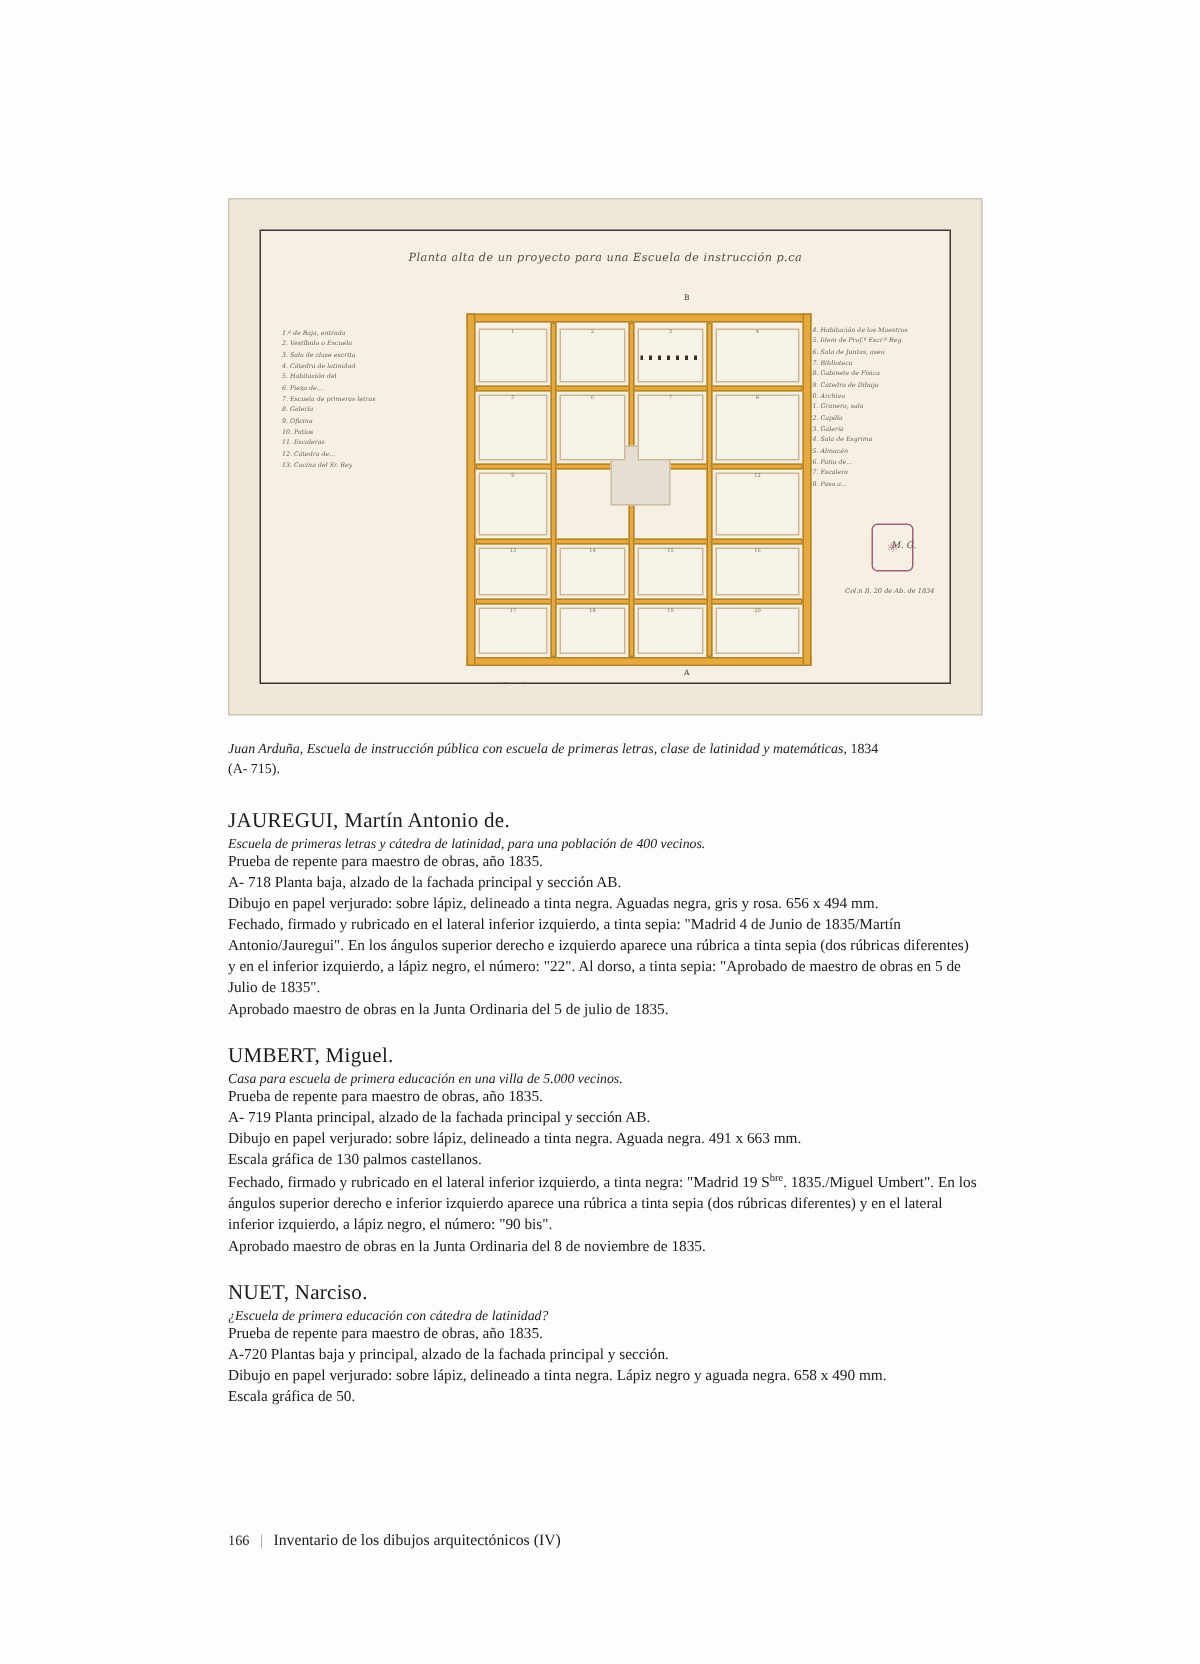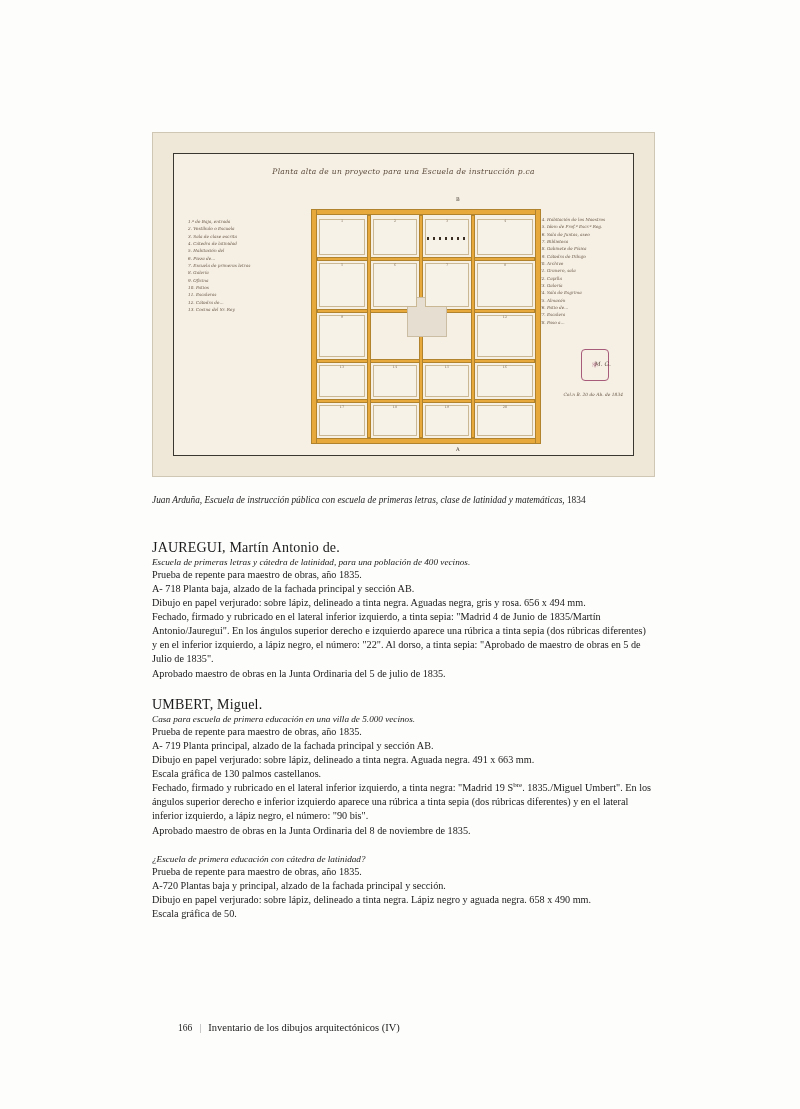--- a/index.html
+++ b/index.html
@@ -197,21 +197,21 @@
     position: absolute;
     left: 152px;
     bottom: 76px;
     width: 500px;
     font-size: 10px;
     color: #1c1c1c;
     display: flex;
     align-items: baseline;
     gap: 7px;
   }
-  .footer .pno { font-size: 9.5px; margin-left: 26px; }
+  .footer .pno { font-size: 9.5px; }
   .footer .bar { color: #999; }
   .footer .ftitle { font-size: 10.5px; margin-top: 24px; }
 </style>
 </head>
 <body>
 
 <div class="page">
 
   <div class="plate-wrap">
     <div class="plate-inner">
@@ -300,20 +300,21 @@
       <div class="stamp">⚛</div>
       <div class="stamp-note">Col.n B. 20 de Ab. de 1834</div>
     </div>
   </div>
 
   <div class="caption">
     <div>
       <span class="it">Juan Arduña, Escuela de instrucción pública con escuela de primeras letras, clase de latinidad y matemáticas,</span>
       <span>1834</span>
     </div>
+    <div>(A- 715).</div>
   </div>
 
   <div class="entries">
       <div class="entry">
         <div class="entry-name">JAUREGUI, Martín Antonio de.</div>
         <div class="entry-sub">Escuela de primeras letras y cátedra de latinidad, para una población de 400 vecinos.</div>
         <div class="entry-line">Prueba de repente para maestro de obras, año 1835.</div>
         <div class="entry-line indent">A- 718 Planta baja, alzado de la fachada principal y sección AB.</div>
         <div class="entry-line indent">Dibujo en papel verjurado: sobre lápiz, delineado a tinta negra. Aguadas negra, gris y rosa. 656 x 494 mm.</div>
         <div class="entry-line indent">Fechado, firmado y rubricado en el lateral inferior izquierdo, a tinta sepia: "Madrid 4 de Junio de 1835/Martín Antonio/Jauregui". En los ángulos superior derecho e izquierdo aparece una rúbrica a tinta sepia (dos rúbricas diferentes) y en el inferior izquierdo, a lápiz negro, el número: "22". Al dorso, a tinta sepia: "Aprobado de maestro de obras en 5 de Julio de 1835".</div>
@@ -323,20 +324,21 @@
         <div class="entry-name">UMBERT, Miguel.</div>
         <div class="entry-sub">Casa para escuela de primera educación en una villa de 5.000 vecinos.</div>
         <div class="entry-line">Prueba de repente para maestro de obras, año 1835.</div>
         <div class="entry-line indent">A- 719 Planta principal, alzado de la fachada principal y sección AB.</div>
         <div class="entry-line indent">Dibujo en papel verjurado: sobre lápiz, delineado a tinta negra. Aguada negra. 491 x 663 mm.</div>
         <div class="entry-line indent">Escala gráfica de 130 palmos castellanos.</div>
         <div class="entry-line indent">Fechado, firmado y rubricado en el lateral inferior izquierdo, a tinta negra: "Madrid 19 S<span class="sup">bre</span>. 1835./Miguel Umbert". En los ángulos superior derecho e inferior izquierdo aparece una rúbrica a tinta sepia (dos rúbricas diferentes) y en el lateral inferior izquierdo, a lápiz negro, el número: "90 bis".</div>
         <div class="entry-line">Aprobado maestro de obras en la Junta Ordinaria del 8 de noviembre de 1835.</div>
       </div>
       <div class="entry">
+        <div class="entry-name">NUET, Narciso.</div>
         <div class="entry-sub">¿Escuela de primera educación con cátedra de latinidad?</div>
         <div class="entry-line">Prueba de repente para maestro de obras, año 1835.</div>
         <div class="entry-line indent">A-720 Plantas baja y principal, alzado de la fachada principal y sección.</div>
         <div class="entry-line indent">Dibujo en papel verjurado: sobre lápiz, delineado a tinta negra. Lápiz negro y aguada negra. 658 x 490 mm.</div>
         <div class="entry-line indent">Escala gráfica de 50.</div>
       </div>
     </div>
 
   <div class="footer">
     <span class="pno">166</span>

